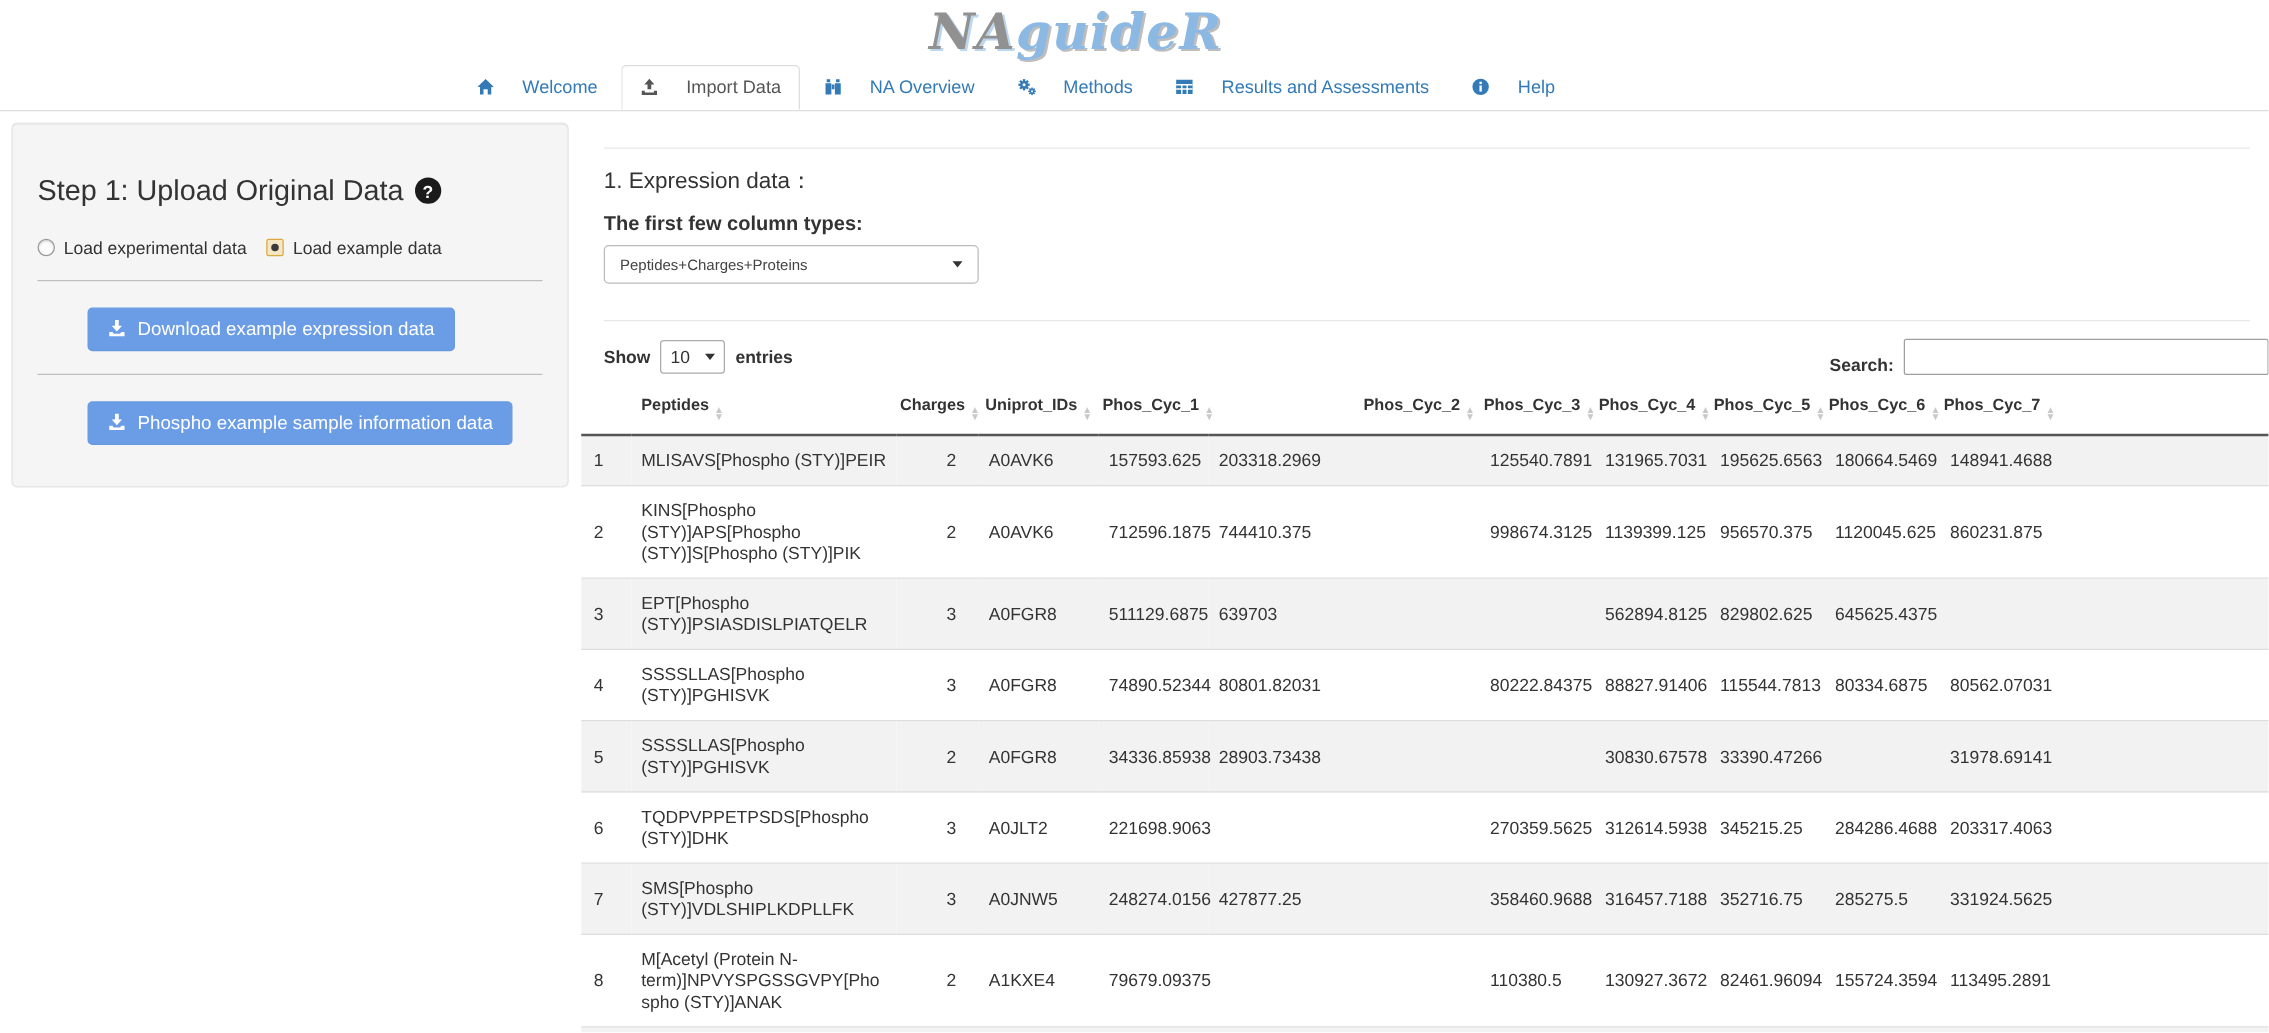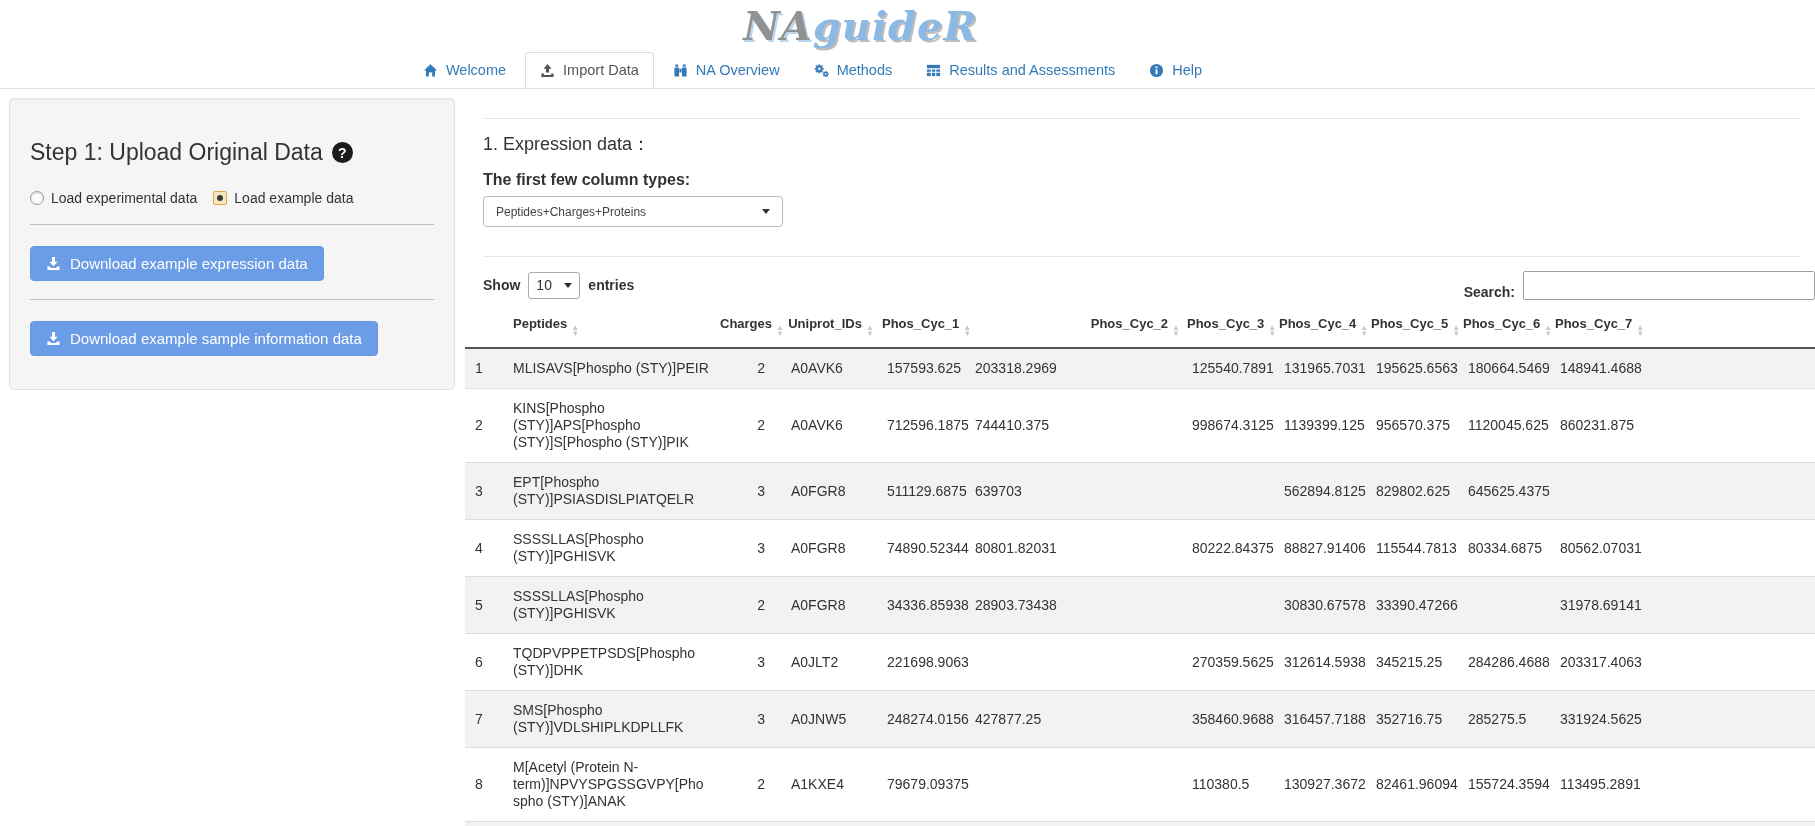--- a/index.html
+++ b/index.html
@@ -9,43 +9,43 @@
   
   .logo-wrap { position:relative; text-align:center; padding-top:2px; left:-47px; height:50px; }
   .logo { font-family:"DejaVu Serif","Liberation Serif",serif; font-style:italic; font-weight:bold;
           font-size:40px; letter-spacing:1px; line-height:48px; }
   .logo-na { color:#919191; text-shadow:2px 2px 0 #bcd6ee; }
   .logo-guider { color:#8cb9e4; text-shadow:2px 2px 0 #bdbdbd; }
 
   .nav-wrap { position:relative; border-bottom:1px solid #ddd; }
   ul.nav { list-style:none; margin:0; padding:0; display:flex; justify-content:center; position:relative; left:-95px; }
   ul.nav li { margin:0 2px; }
-  ul.nav a { display:flex; align-items:flex-end; gap:8px; padding:9px 14px; color:#337ab7;
+  ul.nav a { display:flex; align-items:flex-start; gap:22px; padding:9px 14px; color:#337ab7;
              text-decoration:none; font-size:14.5px; border:1px solid transparent; border-radius:4px 4px 0 0; cursor:pointer; }
   ul.nav li.active a { background:#fff; border-color:#ddd #ddd transparent #ddd; color:#555; margin-bottom:-1px; position:relative; }
   svg.icn { width:15px; height:15px; fill:currentColor; flex:none; }
 
   
   .well { position:absolute; left:9px; top:98px; width:446px; height:292px; box-sizing:border-box;
           background:#f5f5f5; border:1px solid #e3e3e3; border-radius:5px; padding:0 20px;
           box-shadow:inset 0 1px 1px rgba(0,0,0,.05); }
   .well-title { margin:40px 0 16px; font-size:23px; font-weight:500; color:#333; display:flex; align-items:center; gap:9px; }
   .qmark { width:21px; height:21px; border-radius:50%; background:#1b1b1b; color:#fff; font-weight:bold;
            font-size:14px; display:inline-flex; align-items:center; justify-content:center; flex:none; }
   .radios { margin-top:24px; display:flex; align-items:center; gap:16px; font-size:14px; color:#333; }
   .radio-opt { display:flex; align-items:center; gap:7px; cursor:pointer; }
   .rdo { width:14px; height:14px; box-sizing:border-box; border-radius:50%; border:1px solid #9a9a9a;
          background:#fdfdfd; box-shadow:inset 0 1px 2px rgba(0,0,0,.18); flex:none; }
   .rdo.checked { border-radius:2px; border:1px solid #dba842; background:#f6e7c4;
                  display:flex; align-items:center; justify-content:center; box-shadow:none; }
   .rdo.checked::after { content:""; width:6px; height:6px; border-radius:50%; background:#3a3a3a; }
   hr.well-hr { border:0; border-top:1px solid #bfbfbf; margin:18px 0 0; }
-  .dl-btn { margin-top:21px; display:inline-flex; align-items:center; gap:9px; background:#6b9ce6; color:#fff;
+  .dl-btn { margin-top:21px; display:inline-flex; align-items:flex-start; gap:9px; background:#6b9ce6; color:#fff;
             font-size:15px; padding:8px 15px; border:1px solid #649ae0; border-radius:4px; cursor:pointer;
-            font-family:inherit; line-height:17px; }
+            font-family:inherit; line-height:17px;margin-left:40px; }
   .dl-btn svg { width:15px; height:15px; fill:#fff; flex:none; }
 
   
   .main { position:absolute; left:465px; top:96px; width:1350px; }
   .main hr { border:0; border-top:1px solid #e7e7e7; margin:0 15px 0 18px; }
   hr.hr1 { margin-top:22px; }
   .sec-title { margin:13px 0 0 18px; font-size:18px; font-weight:500; color:#333; }
   .ctl-label { margin:15px 0 0 18px; font-size:16px; font-weight:bold; color:#333; }
   .select-box { margin:7px 0 0 18px; width:300px; height:31px; box-sizing:border-box; border:1px solid #bbb;
                 border-radius:4px; background:#fff; display:flex; align-items:center; justify-content:space-between;
@@ -183,21 +183,21 @@
           <path d="M1.5 11.2h2.6l1.3 1.6h5.2l1.3-1.6h2.6V15h-13z"></path>
         </svg>
       <span>Download example expression data</span>
     </button>
     <hr class="well-hr">
     <button class="dl-btn">
       <svg viewBox="0 0 16 16">
           <path d="M6.4 1h3.2v5h2.8L8 10.8 3.6 6h2.8z"></path>
           <path d="M1.5 11.2h2.6l1.3 1.6h5.2l1.3-1.6h2.6V15h-13z"></path>
         </svg>
-      <span>Download example sample information data</span>
+      <span>Phospho example sample information data</span>
     </button>
   </div>
 
   <div class="main">
     <hr class="hr1">
     <div class="sec-title">1. Expression data：</div>
     <div class="ctl-label">The first few column types:</div>
     <div class="select-box">
       <span>Peptides+Charges+Proteins</span>
       <span class="caret"></span>

